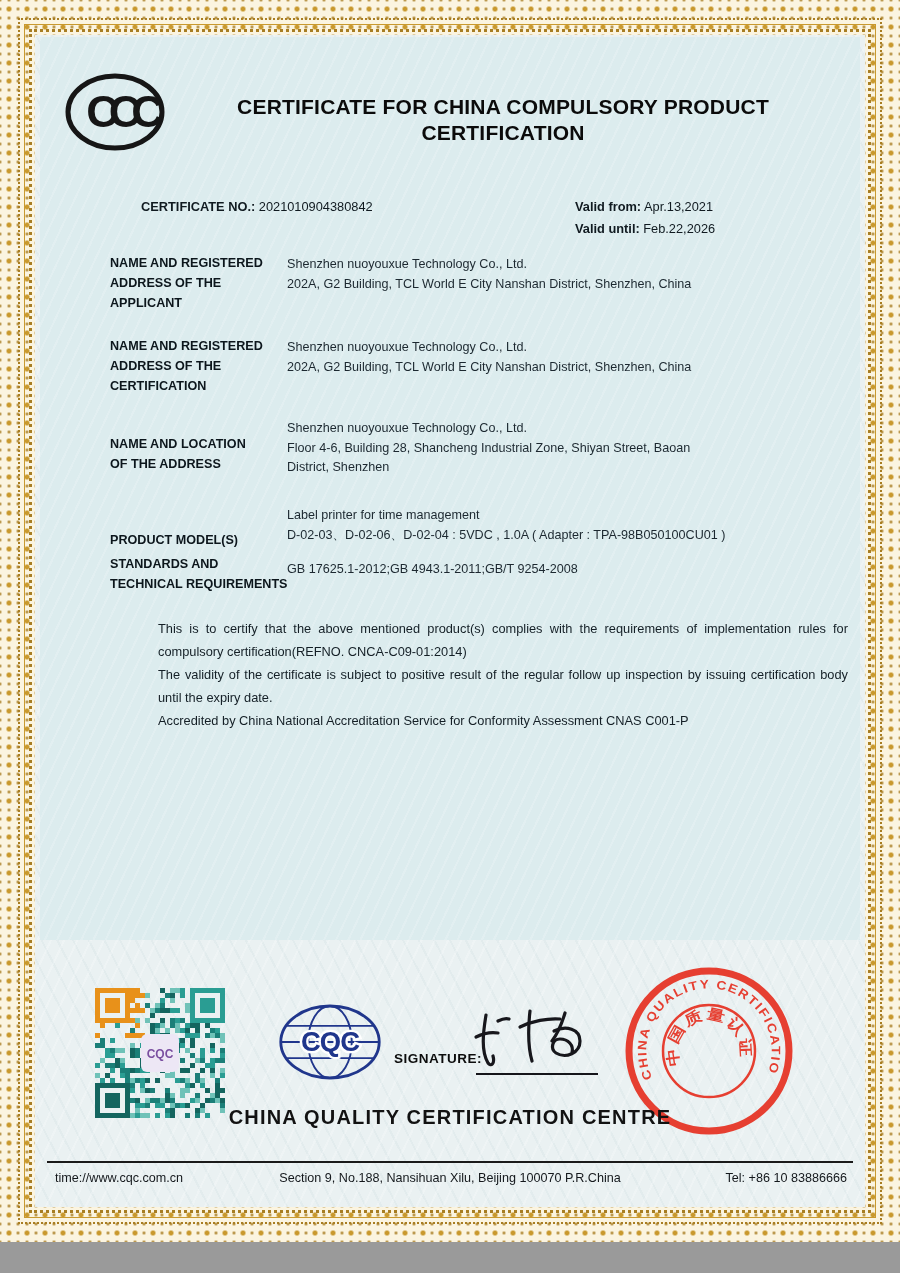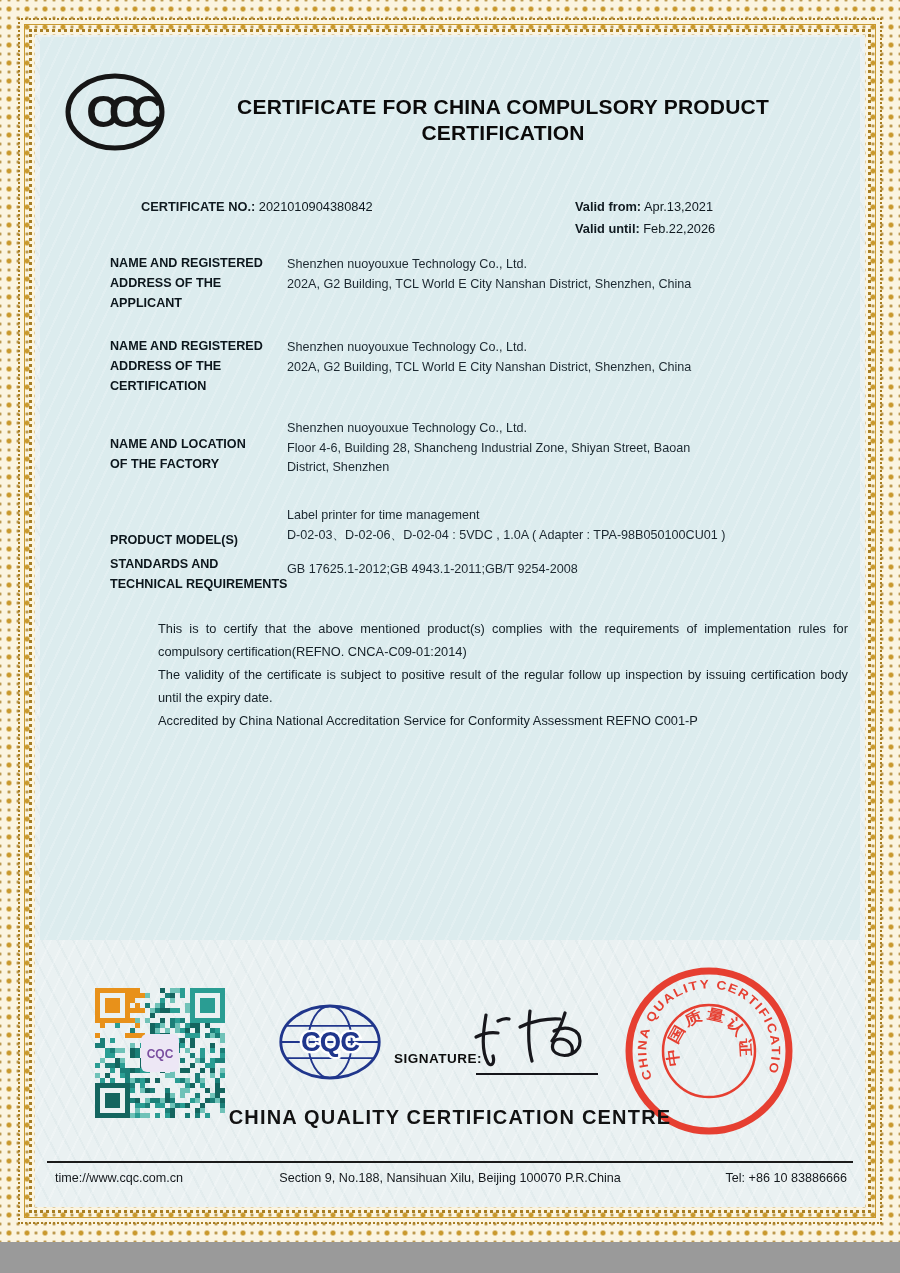--- a/index.html
+++ b/index.html
@@ -93,21 +93,21 @@
     <div>ADDRESS OF THE</div>
     <div>CERTIFICATION</div>
   </div>
   <div class="abs valBlock" style="left:287px;top:338px;">
     <div>Shenzhen nuoyouxue Technology Co., Ltd.</div>
     <div>202A, G2 Building, TCL World E City Nanshan District, Shenzhen, China</div>
   </div>
 
   <div class="abs lblBlock" style="left:110px;top:418px;margin-top:16px;">
     <div>NAME AND LOCATION</div>
-    <div>OF THE FACTORY</div>
+    <div>OF THE ADDRESS</div>
   </div>
   <div class="abs valBlock" style="left:287px;top:419px;">
     <div>Shenzhen nuoyouxue Technology Co., Ltd.</div>
     <div>Floor 4-6, Building 28, Shancheng Industrial Zone, Shiyan Street, Baoan</div>
     <div>District, Shenzhen</div>
   </div>
 
   <div class="abs lblBlock" style="left:110px;top:506px;margin-top:24px;">
     <div>PRODUCT MODEL(S)</div>
   </div>
@@ -119,21 +119,21 @@
   <div class="abs lblBlock" style="left:110px;top:554px;">
     <div>STANDARDS AND</div>
     <div>TECHNICAL REQUIREMENTS</div>
   </div>
   <div class="abs valBlock" style="left:287px;top:560px;">
     <div>GB 17625.1-2012;GB 4943.1-2011;GB/T 9254-2008</div>
   </div>
 
   <div class="abs para" style="top:617px;">This is to certify that the above mentioned product(s) complies with the requirements of implementation rules for compulsory certification(REFNO. CNCA-C09-01:2014)</div>
   <div class="abs para" style="top:663px;">The validity of the certificate is subject to positive result of the regular follow up inspection by issuing certification body until the expiry date.</div>
-  <div class="abs para" style="top:709px;">Accredited by China National Accreditation Service for Conformity Assessment REFNO C001-P</div>
+  <div class="abs para" style="top:709px;">Accredited by China National Accreditation Service for Conformity Assessment CNAS C001-P</div>
 
 
   <div class="abs" style="left:95px;top:988px;width:130px;height:130px;">
       <svg viewBox="0 0 130 130" width="130" height="130">
         <rect x="5" y="0" width="5" height="5" fill="#14655f"></rect>
         <rect x="30" y="0" width="5" height="5" fill="#e8911a"></rect>
         <rect x="35" y="0" width="5" height="5" fill="#e8911a"></rect>
         <rect x="40" y="0" width="5" height="5" fill="#e8911a"></rect>
         <rect x="65" y="0" width="5" height="5" fill="#14655f"></rect>
         <rect x="75" y="0" width="5" height="5" fill="#6fc2b8"></rect>

